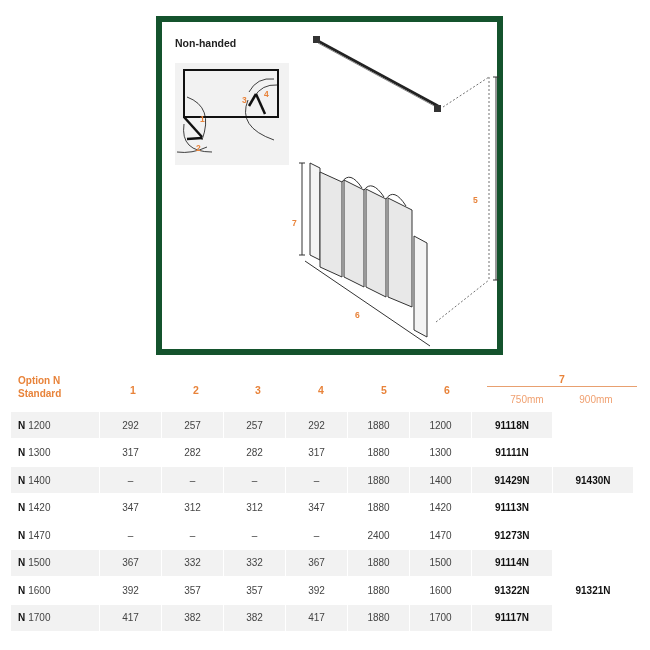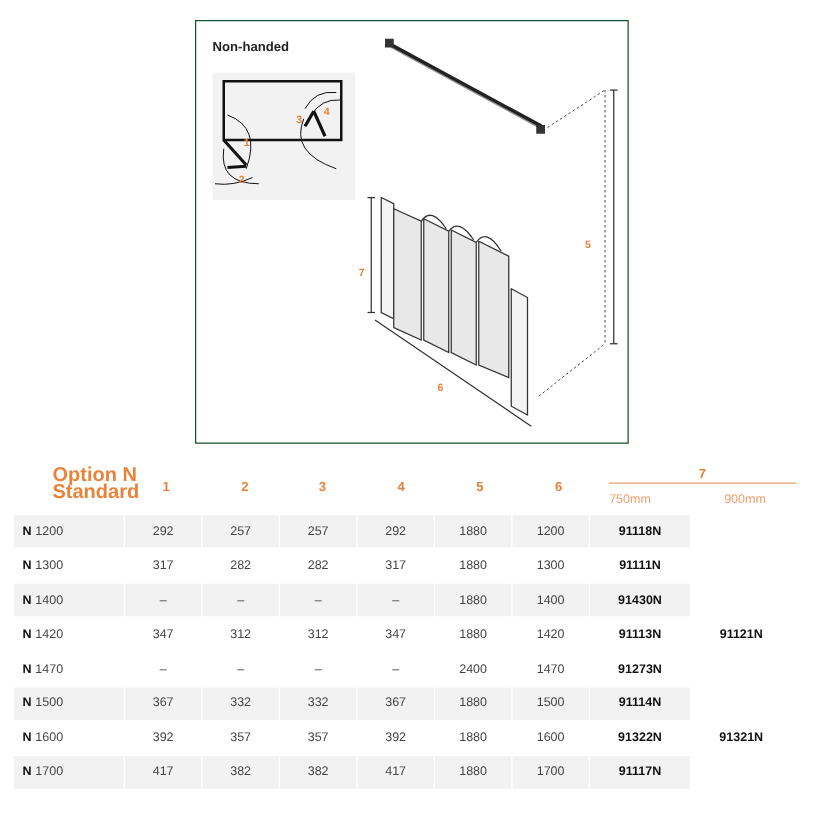--- a/index.html
+++ b/index.html
@@ -1,23 +1,23 @@
 <!DOCTYPE html>
 <html><head>
 <meta charset="utf-8">
 <style>
   html, body { margin:0; padding:0; background:#ffffff; }
   body { width:650px; height:650px; position:relative; overflow:hidden; font-family:"Liberation Sans", sans-serif; }
-  .figure { position:absolute; left:156px; top:16px; width:347px; height:339px; border:1px solid #14532d; background:#fff; box-sizing:border-box; }
+  .figure { position:absolute; left:156px; top:16px; width:347px; height:339px; border:6px solid #14532d; background:#fff; box-sizing:border-box; }
   .fig-title { position:absolute; left:13px; top:15px; font-size:10.5px; font-weight:bold; color:#222; }
   .plan-box { position:absolute; left:13px; top:41px; width:114px; height:102px; background:#f2f2f2; }
   .diagram-svg { position:absolute; left:0; top:0; }
   .table-wrap { position:absolute; left:11px; top:370px; width:632px; }
   .hdr { position:relative; height:42px; }
-  .hdr .opt { position:absolute; left:7px; top:4px; font-size:16px; font-weight:bold; color:#e8833a; line-height:13px;margin-left:24px; }
+  .hdr .opt { position:absolute; left:7px; top:4px; font-size:10px; font-weight:bold; color:#e8833a; line-height:13px; }
   .hdr .col { position:absolute; top:14px; font-size:10.5px; font-weight:bold; color:#e8833a; text-align:center; width:60px; }
   .hdr .seven { position:absolute; left:476px; top:3px; width:150px; text-align:center; font-size:10.5px; font-weight:bold; color:#e8833a; }
   .hdr .seven-line { position:absolute; left:476px; top:16px; width:150px; height:1px; background:#e8a070; }
   .hdr .sub { position:absolute; top:24px; font-size:10px; color:#f0a070; text-align:center; width:70px; }
   .row { position:relative; height:27.5px; display:flex; font-size:10px; color:#444; }
   .cell { height:26px; display:flex; align-items:center; justify-content:center; box-sizing:border-box; margin-right:1px; }
   .row.shaded .cell { background:#f2f2f2; }
   .c0 { width:88px; justify-content:flex-start; padding-left:7px; }
   .c1,.c2,.c3,.c4,.c5,.c6 { width:61px;text-align:center; }
   .c7,.c8 { width:80px; font-weight:bold; color:#111; }
@@ -99,21 +99,21 @@
       <div>Standard</div>
     </div>
     <div class="col" style="left:92px">1</div>
     <div class="col" style="left:155px">2</div>
     <div class="col" style="left:217px">3</div>
     <div class="col" style="left:280px">4</div>
     <div class="col" style="left:343px">5</div>
     <div class="col" style="left:406px">6</div>
     <div class="seven">7</div>
     <div class="seven-line"></div>
-    <div class="sub" style="left:458px">750mm</div>
+    <div class="sub" style="left:481px">750mm</div>
     <div class="sub" style="left:550px">900mm</div>
   </div>
   <div id="rows">
       <div class="row shaded">
         <div class="cell c0">
           <span class="nb">N</span>
           <span>1200</span>
         </div>
         <div class="cell c1">292</div>
         <div class="cell c2">257</div>
@@ -140,35 +140,35 @@
         <div class="cell c0">
           <span class="nb">N</span>
           <span>1400</span>
         </div>
         <div class="cell c1">–</div>
         <div class="cell c2">–</div>
         <div class="cell c3">–</div>
         <div class="cell c4">–</div>
         <div class="cell c5">1880</div>
         <div class="cell c6">1400</div>
+        <div class="cell c7">91429N</div>
         <div class="cell c8">91430N</div>
       </div>
       <div class="row">
         <div class="cell c0">
           <span class="nb">N</span>
           <span>1420</span>
         </div>
         <div class="cell c1">347</div>
         <div class="cell c2">312</div>
         <div class="cell c3">312</div>
         <div class="cell c4">347</div>
         <div class="cell c5">1880</div>
         <div class="cell c6">1420</div>
         <div class="cell c7">91113N</div>
-        <div class="cell c8">91121N</div>
       </div>
       <div class="row">
         <div class="cell c0">
           <span class="nb">N</span>
           <span>1470</span>
         </div>
         <div class="cell c1">–</div>
         <div class="cell c2">–</div>
         <div class="cell c3">–</div>
         <div class="cell c4">–</div>

